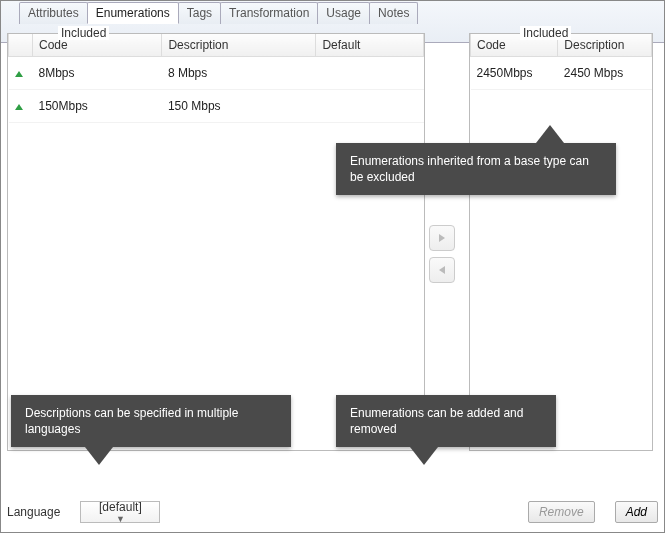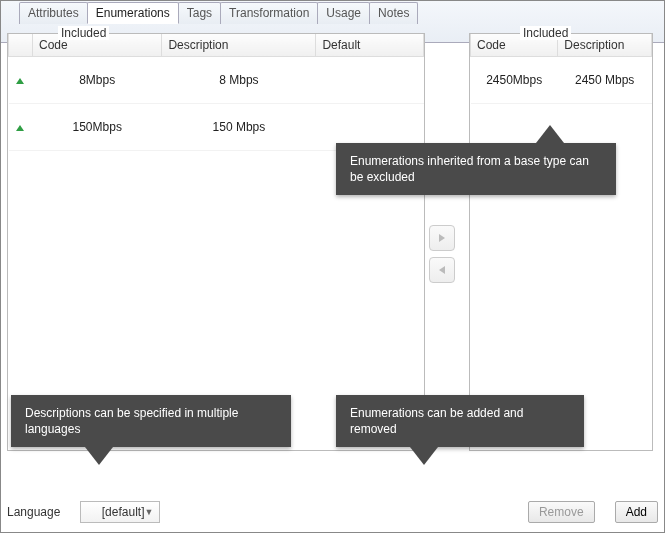--- a/index.html
+++ b/index.html
@@ -8,38 +8,38 @@
 .tab-strip { display: flex; background: linear-gradient(#f4f7fb, #e9eef5); border-bottom: 1px solid #aab; height: 42px; padding-left: 18px; padding-top: 1px; }
 .tab { padding: 3px 8px; border: 1px solid #aab; border-bottom: none; margin-right: -1px; background: linear-gradient(#f6f9fc,#e8edf3); font-size: 12px; height: 22px; cursor: pointer; color: #555; border-top-left-radius: 2px; border-top-right-radius: 2px; }
 .tab.active { background: #fff; border-bottom: 1px solid #fff; color: #222; position: relative; z-index: 2; }
 .body-area { position: absolute; top: 24px; left: 0; right: 0; bottom: 0; padding: 4px 6px 6px 6px; }
 .fs { border: 1px solid #bbb; position: absolute; background: #fff; }
 .fs-label { position: absolute; top: -8px; left: 6px; background: #fff; padding: 0 3px; font-size: 12px; color: #333; margin-left: 44px; }
 #fs-included { left: 6px; top: 8px; width: 418px; height: 418px; }
 #fs-excluded { left: 468px; top: 8px; width: 184px; height: 418px; }
 .table { width: 100%; border-collapse: collapse; font-size: 12px; }
 .table th { text-align: left; font-weight: normal; color: #333; background: linear-gradient(#fdfdfd,#f0f0f0); border: 1px solid #ddd; border-top: none; padding: 3px 6px; height: 22px; margin-top: 29px; }
-.table td { padding: 16px 6px; border-bottom: 1px solid #f2f2f2; color: #222; text-align: center; }
+.table td { padding: 9px 6px; border-bottom: 1px solid #f2f2f2; color: #222; }
 .tri { display:inline-block; width:0; height:0; border-left:4px solid transparent; border-right:4px solid transparent; border-bottom:6px solid #2f9e44; margin-right: 2px; }
 .mid-buttons { position:absolute; left: 428px; top: 200px; width: 36px; }
 .round-btn { width: 26px; height: 26px; border: 1px solid #ccc; border-radius: 4px; background: linear-gradient(#fafafa,#eee); margin-bottom: 6px; display:flex; align-items:center; justify-content:center; color:#aaa; cursor:pointer; }
 .bottom-bar { position:absolute; left:6px; right:6px; bottom:6px; height:28px; display:flex; align-items:center; gap:20px; }
 .lang-label { font-size:12px; }
-.lang-select { width: 80px; height: 22px; border:1px solid #bbb; background:linear-gradient(#fff,#f2f2f2); display:flex; align-items:center; justify-content:flex-end; padding:0 6px; font-size:12px; cursor:pointer; }
+.lang-select { width: 80px; height: 22px; border:1px solid #bbb; background:linear-gradient(#fff,#f2f2f2); display:flex; align-items:center; justify-content:center; padding:0 6px; font-size:12px; cursor:pointer;flex-direction:column; }
 .lang-select .arrow { font-size:9px; color:#666; }
 .spacer { flex:1; }
-.btn { height:22px; padding:0 10px; border:1px solid #aaa; background:linear-gradient(#fafafa,#e8e8e8); font-size:12px; cursor:pointer; border-radius:2px; }
+.btn { height:22px; padding:0 10px; border:1px solid #aaa; background:linear-gradient(#fafafa,#e8e8e8); font-size:12px; cursor:pointer; border-radius:2px;font-style:italic; }
 .btn.disabled { color:#999; cursor:default; }
 .callout { position:absolute; background:#4a4a4a; color:#fff; padding:10px 14px; font-size:12px; line-height:1.35; max-width:280px; box-shadow:0 2px 4px rgba(0,0,0,.3); }
 .callout .pointer { position:absolute; width:0; height:0; }
 #co1 { left: 335px; top: 118px; width: 290px; }
 #co1 .pointer { top:-18px; left:200px; border-left:14px solid transparent; border-right:14px solid transparent; border-bottom:18px solid #4a4a4a; }
 #co2 { left: 10px; top: 370px; width: 296px; }
 #co2 .pointer { bottom:-18px; left:74px; border-left:14px solid transparent; border-right:14px solid transparent; border-top:18px solid #4a4a4a; }
-#co3 { left: 335px; top: 370px; width: 248px; }
+#co3 { left: 335px; top: 370px; width: 220px; }
 #co3 .pointer { bottom:-18px; left:74px; border-left:14px solid transparent; border-right:14px solid transparent; border-top:18px solid #4a4a4a; }
 .th-icon { width:24px; }
 .tbody-scroll td { font-size:12px; }
 </style>
 </head>
 <body>
 
 <div class="window">
 
   <div class="tab-strip">

